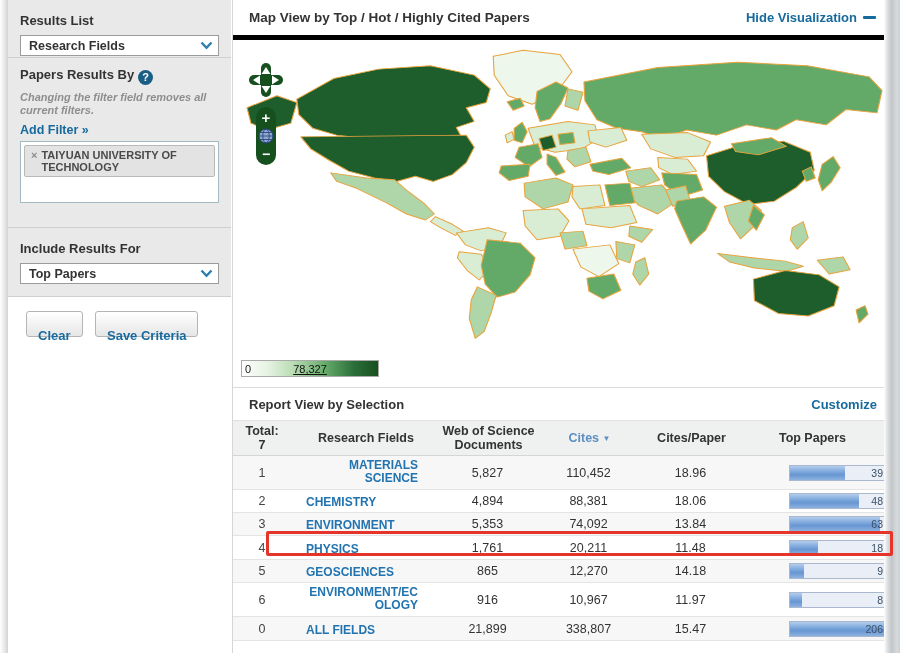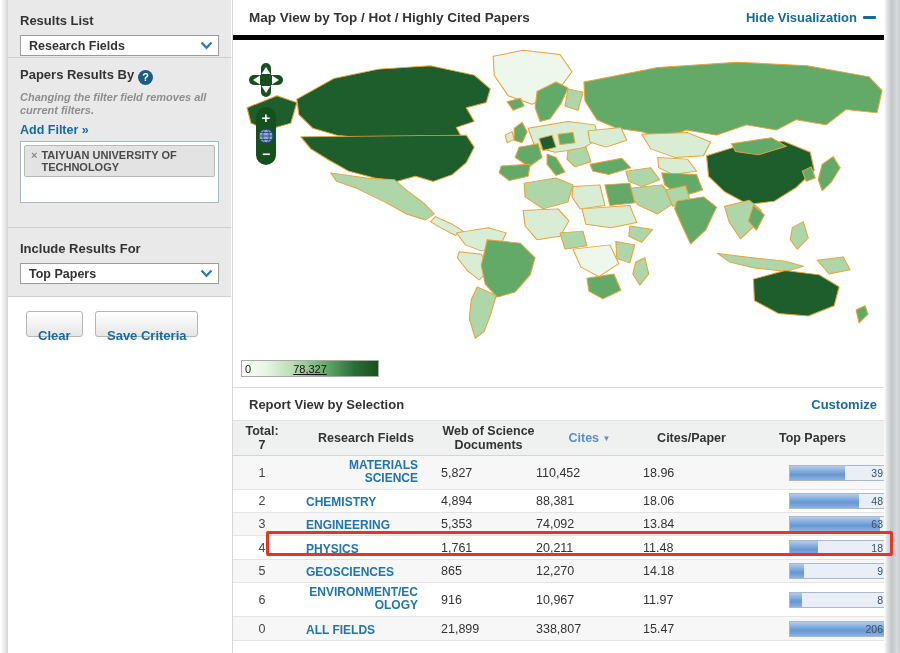--- a/index.html
+++ b/index.html
@@ -74,21 +74,21 @@
   .th { font-size:12.5px; font-weight:bold; color:#333; text-align:center; line-height:14px; padding:3px 0; }
   .th-cites { color:#5d8fc2; cursor:pointer; }
   .sort-arrow { font-size:8px; color:#5d8fc2; vertical-align:1px; }
   .t-row { border-bottom:1px solid #e4e4e4; }
   .t-row.alt { background:#f7f7f7; }
   .h-std { min-height:23px; } .h-tall { min-height:34px; } .h-med { min-height:24px; }
   .cell-rank { text-align:center; font-size:12.5px; color:#444; }
   .cell-field { padding-left:15px; }
   .field-link { font-size:12px; font-weight:bold; color:#2274b0; text-decoration:none;
     display:inline-block; max-width:112px; overflow-wrap:anywhere; line-height:13px;text-align:right; }
-  .cell-num { text-align:left; padding-right:2px; font-size:12.5px; color:#333; }
+  .cell-num { text-align:center; padding-right:2px; font-size:12.5px; color:#333; }
   .cell-bar { display:flex; }
   .bar-track { width:96px; height:16px; margin-left:auto; background:#e9eef7;
     border:1px solid #a9b8cf; position:relative; }
   .bar-fill { position:absolute; left:0; top:0; bottom:0;
     background:linear-gradient(180deg,#b3cdec 0%,#7ea9dd 40%,#6896d2 62%,#8cb2e0 100%); }
   .bar-val { position:absolute; right:1px; top:50%; transform:translateY(-50%);
     font-size:10.5px; color:#3c4f66; }
 
   .highlight-box { position:absolute; left:33px; top:531px; width:627px; height:25px;
     border:3px solid #e5352b; border-radius:2px; z-index:5; pointer-events:none; }
@@ -278,21 +278,21 @@
       <div class="cell-bar">
           <div class="bar-track">
             <div class="bar-fill" style="width: 73%;"></div>
             <span class="bar-val">48</span>
           </div>
         </div>
     </div>
 
     <div class="t-grid t-row alt h-std">
       <div class="cell-rank">3</div>
-      <div class="cell-field"><a class="field-link" href="#">ENGINEERING</a></div>
+      <div class="cell-field"><a class="field-link" href="#">ENVIRONMENT</a></div>
       <div class="cell-num">5,353</div>
       <div class="cell-num">74,092</div>
       <div class="cell-num">13.84</div>
       <div class="cell-bar">
           <div class="bar-track">
             <div class="bar-fill" style="width: 96%;"></div>
             <span class="bar-val">63</span>
           </div>
         </div>
     </div>

